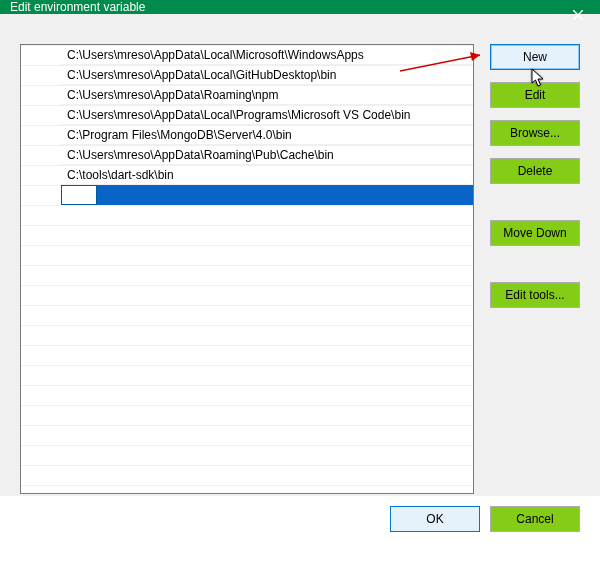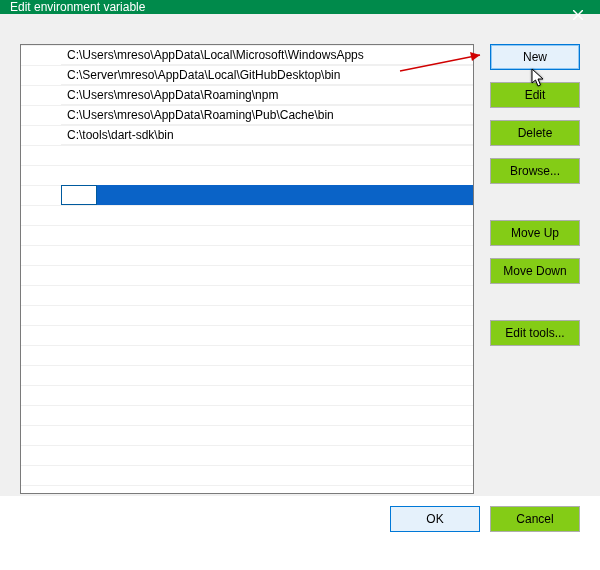--- a/index.html
+++ b/index.html
@@ -196,38 +196,39 @@
       </span>
     </div>
   </div>
 
   <div class="content-area">
 
     <div class="listbox">
       <div class="gridlines"></div>
       <div class="list-inner">
         <div class="row">C:\Users\mreso\AppData\Local\Microsoft\WindowsApps</div>
-        <div class="row">C:\Server\mreso\AppData\Local\GitHubDesktop\bin</div>
+        <div class="row">C:\Users\mreso\AppData\Local\GitHubDesktop\bin</div>
         <div class="row">C:\Users\mreso\AppData\Roaming\npm</div>
+        <div class="row">C:\Users\mreso\AppData\Local\Programs\Microsoft VS Code\bin</div>
+        <div class="row">C:\Program Files\MongoDB\Server\4.0\bin</div>
         <div class="row">C:\Users\mreso\AppData\Roaming\Pub\Cache\bin</div>
         <div class="row">C:\tools\dart-sdk\bin</div>
         <div class="edit-row" style="top:140px">
           <div class="selected-bg"></div>
           <input type="text" value="" style="">
         </div>
       </div>
     </div>
 
     <div class="buttons-col">
       <button class="btn active">New</button>
       <button class="btn">Edit</button>
+      <button class="btn">Browse...</button>
       <button class="btn">Delete</button>
-      <button class="btn">Browse...</button>
       <div class="gap"></div>
-      <button class="btn">Move Up</button>
       <button class="btn">Move Down</button>
       <div class="gap"></div>
       <button class="btn">Edit tools...</button>
     </div>
 
     <div class="arrow-annot">
       <svg viewBox="0 0 100 30">
         <line x1="0" y1="22" x2="80" y2="6" stroke="#d00000" stroke-width="1.5"></line>
         <polygon points="80,6 70,3 72,12" fill="#d00000"></polygon>
       </svg>

